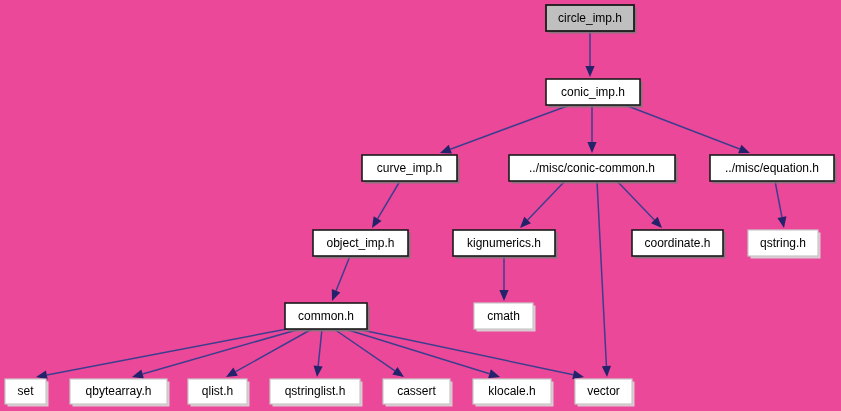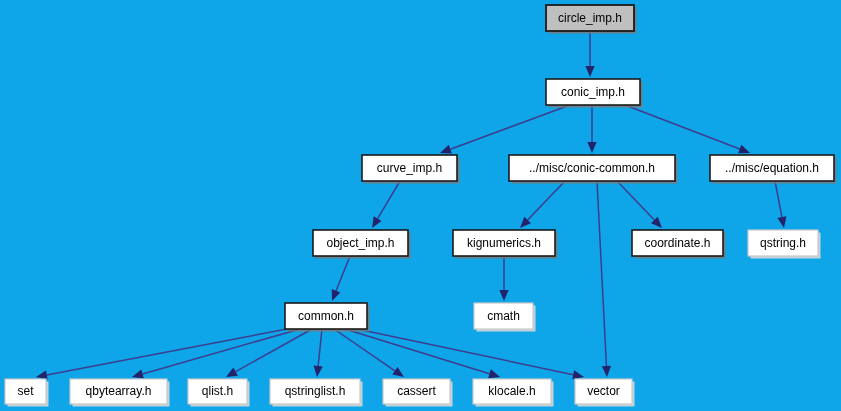--- a/index.html
+++ b/index.html
@@ -11,21 +11,21 @@
   body {
     width: 841px;
     height: 411px;
     overflow: hidden;
     font-family: "Liberation Sans", "DejaVu Sans", sans-serif;
   }
   #graph-root {
     position: relative;
     width: 841px;
     height: 411px;
-    background: #0ea5e9;
+    background: #ec4899;
   }
   svg#dep-graph {
     display: block;
     width: 841px;
     height: 411px;
   }
   .node-box {
     fill: #ffffff;
     stroke: #1a1a1a;
     stroke-width: 1.6;

